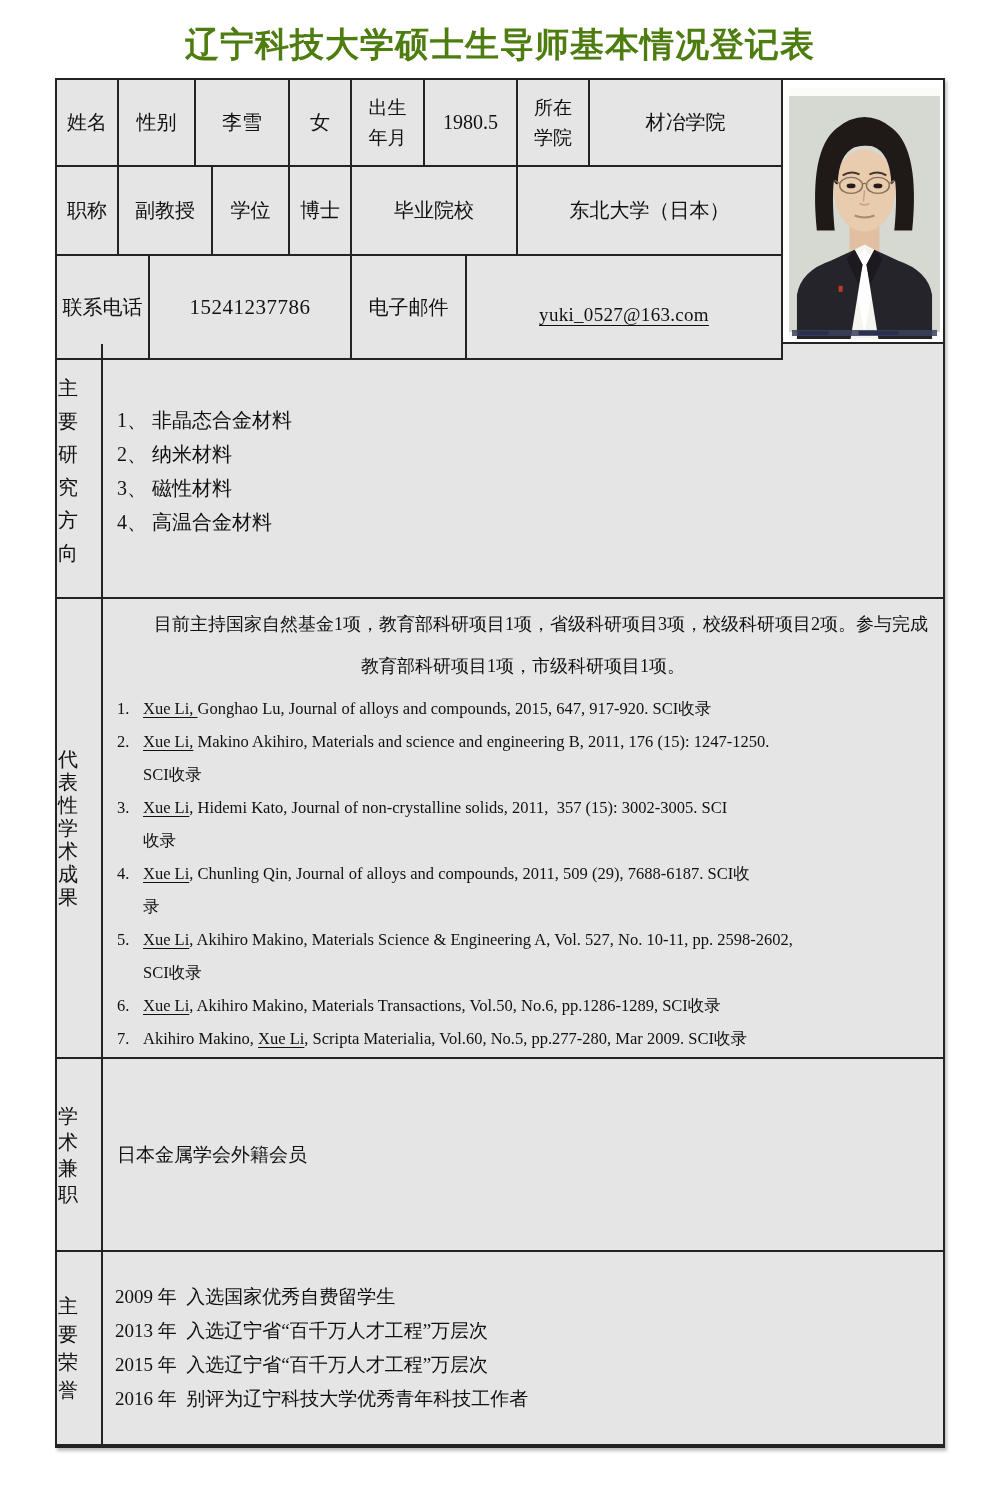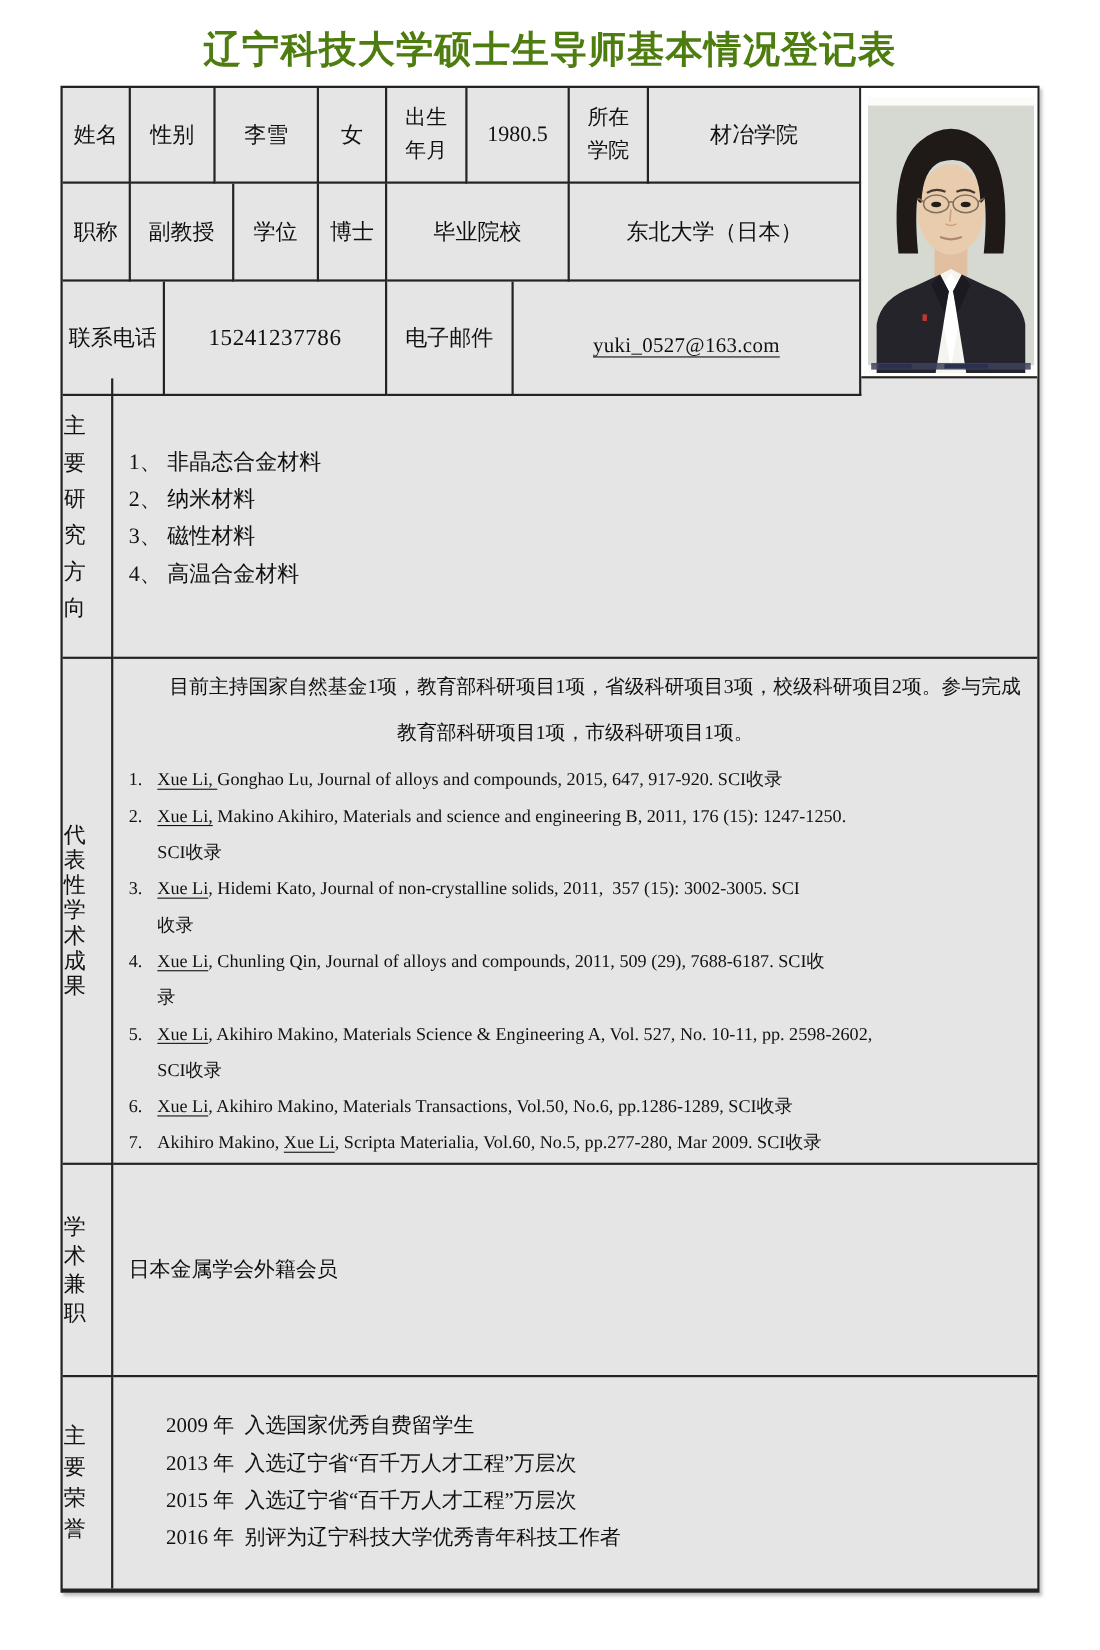--- a/index.html
+++ b/index.html
@@ -59,21 +59,21 @@
   .phone-val{font-size:21px;letter-spacing:.5px;}
   .photo-cell{
     flex:1;
     border-bottom:2px solid var(--line);
     padding:8px 3px 3px 6px;
     background:#fff;
   }
   .photo-cell svg{width:100%;height:100%;display:block;}
   
   .section{display:flex;flex:none;}
-  .s1{height:255px;} .s2{height:460px;} .s3{height:193px;} .s4{flex:1;gap:36px;}
+  .s1{height:255px;} .s2{height:460px;} .s3{height:193px;} .s4{flex:1;}
   .label-cell{
     width:46px;flex:none;
     border-right:2px solid var(--line);
     border-bottom:2px solid var(--line);
     display:flex;align-items:center;
   }
   .content-cell{
     flex:1;
     border-bottom:2px solid var(--line);
     overflow:hidden;

